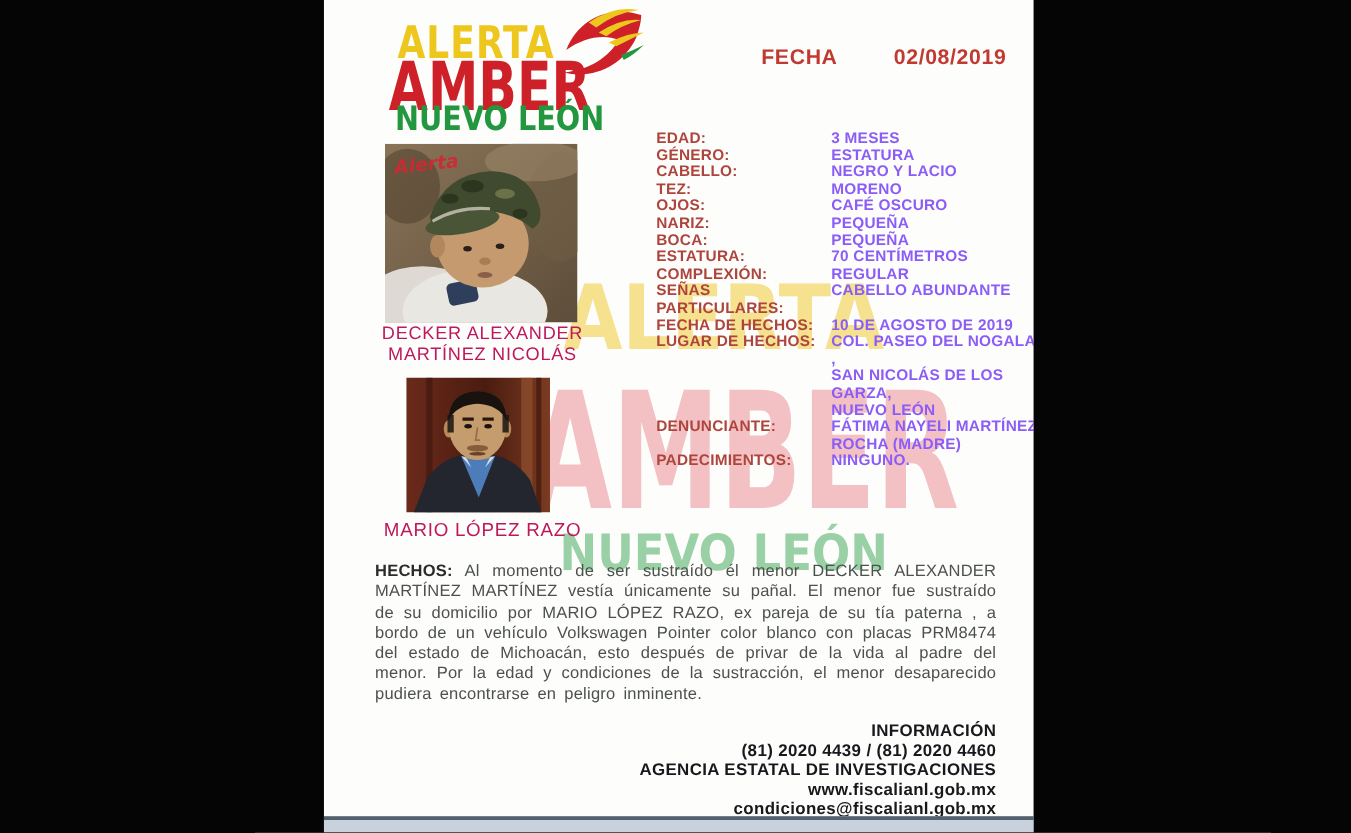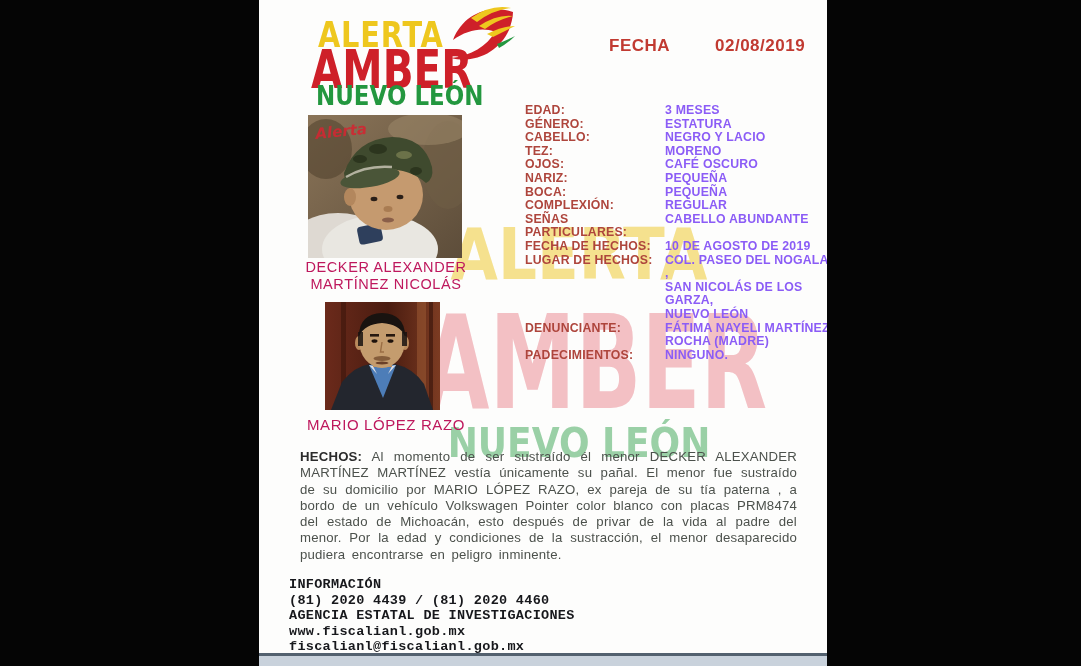--- a/index.html
+++ b/index.html
@@ -33,22 +33,22 @@
   .field-row{display:flex;}
   .field-label{flex:0 0 140px;color:#ae453c;letter-spacing:.2px;}
   .field-value{flex:1;color:#8b5cf6;white-space:pre-line;letter-spacing:.2px;}
 
   
   .hechos{position:absolute;left:41px;top:449px;width:497px;z-index:3;font-size:13.2px;line-height:16.3px;
           color:#4c514c;text-align:justify;word-spacing:2.5px;letter-spacing:.2px;}
   .hechos b{color:#2b2b2b;}
 
   
-  .info{position:absolute;left:30px;top:577px;width:508px;z-index:3;text-align:left;color:#17181c;
-        font-weight:bold;font-size:13.5px;line-height:15.6px;letter-spacing:.3px;font-family:Liberation Mono, monospace;}
+  .info{position:absolute;left:30px;top:577px;width:508px;z-index:3;text-align:right;color:#17181c;
+        font-weight:bold;font-size:13.5px;line-height:15.6px;letter-spacing:.3px;}
 
   
   .watermark{position:absolute;left:150px;top:218px;width:340px;z-index:1;text-align:center;
              font-family:"DejaVu Sans",sans-serif;font-weight:bold;pointer-events:none;}
   .wm1{font-size:72px;line-height:72px;color:rgba(238,198,32,0.50);transform:scale(0.85,1.0);}
   .wm2{font-size:94px;line-height:104px;color:rgba(228,100,112,0.40);transform:scale(0.92,1.38);transform-origin:center top;margin-top:2px;}
   .wm3{font-size:40px;line-height:42px;color:rgba(46,158,74,0.48);transform:scale(0.9,1);margin-top:26px;}
 
   
   .bottom-band{position:absolute;left:0;bottom:0;width:568px;height:10px;background:#c9d2dc;border-top:3px solid #53616f;z-index:4;}
@@ -184,20 +184,24 @@
       </div>
         <div class="field-row">
         <span class="field-label">NARIZ:</span>
         <span class="field-value">PEQUEÑA</span>
       </div>
         <div class="field-row">
         <span class="field-label">BOCA:</span>
         <span class="field-value">PEQUEÑA</span>
       </div>
         <div class="field-row">
+        <span class="field-label">ESTATURA:</span>
+        <span class="field-value">70 CENTÍMETROS</span>
+      </div>
+        <div class="field-row">
         <span class="field-label">COMPLEXIÓN:</span>
         <span class="field-value">REGULAR</span>
       </div>
         <div class="field-row">
         <span class="field-label">SEÑAS PARTICULARES:</span>
         <span class="field-value">CABELLO ABUNDANTE</span>
       </div>
         <div class="field-row">
         <span class="field-label">FECHA DE HECHOS:</span>
         <span class="field-value">10 DE AGOSTO DE 2019</span>
@@ -219,18 +223,18 @@
       </div>
       </div>
 
     <div class="hechos"><b>HECHOS:</b><span> Al momento de ser sustraído él menor DECKER ALEXANDER MARTÍNEZ MARTÍNEZ vestía únicamente su pañal. El menor fue sustraído de su domicilio por MARIO LÓPEZ RAZO, ex pareja de su tía paterna , a bordo de un vehículo Volkswagen Pointer color blanco con placas PRM8474 del estado de Michoacán, esto después de privar de la vida al padre del menor.  Por la edad y condiciones de la sustracción, el menor desaparecido pudiera encontrarse en peligro inminente.</span></div>
 
     <div class="info">
       <div>INFORMACIÓN</div>
       <div>(81) 2020 4439 / (81) 2020 4460</div>
       <div>AGENCIA ESTATAL DE INVESTIGACIONES</div>
       <div>www.fiscalianl.gob.mx</div>
-      <div>fiscalianl@fiscalianl.gob.mx</div>
+      <div>condiciones@fiscalianl.gob.mx</div>
     </div>
 
     <div class="bottom-band"></div>
   </div>
 </div>
 
 </body></html>

